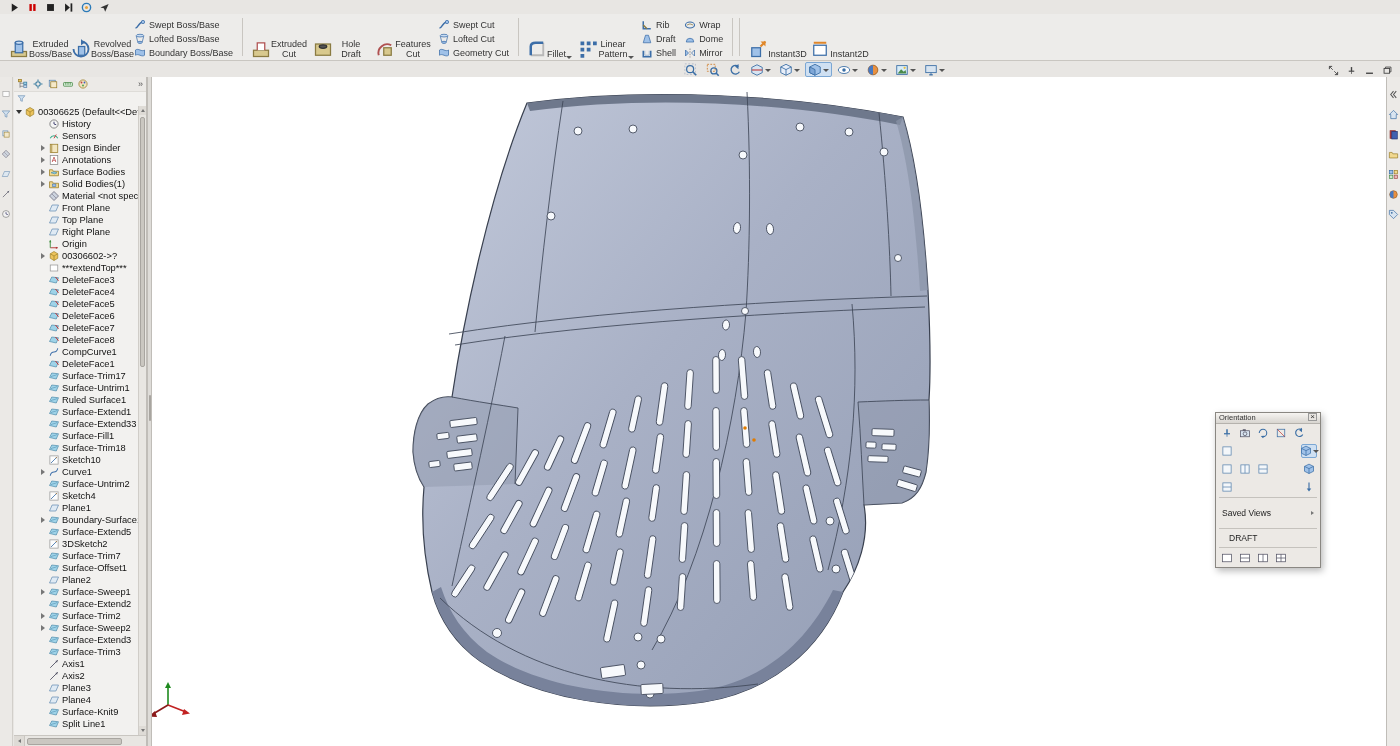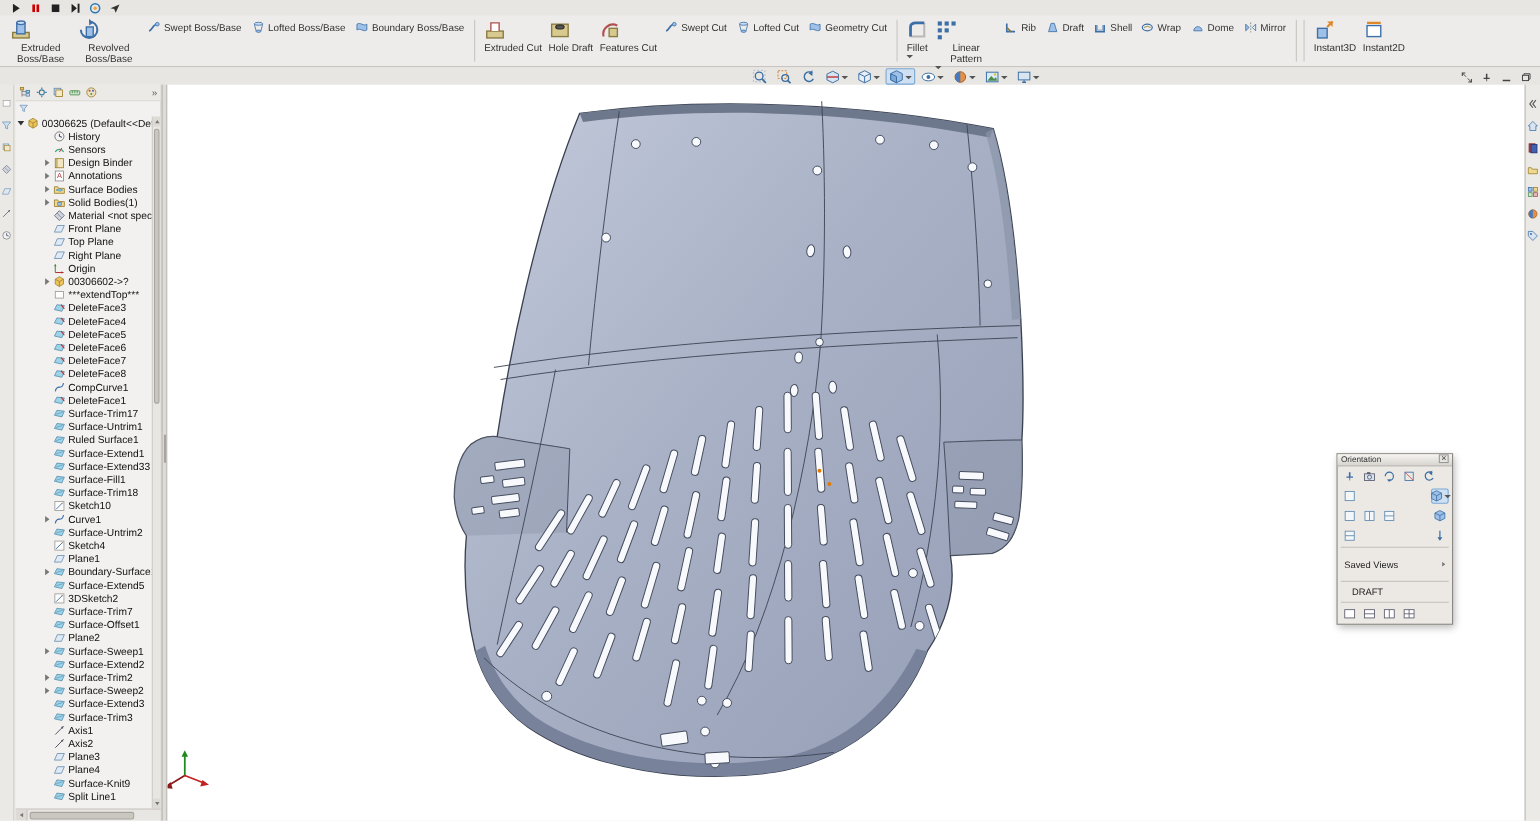--- a/index.html
+++ b/index.html
@@ -6,24 +6,24 @@
   html,body{width:1400px;height:746px;overflow:hidden}
   body{font-family:"Liberation Sans","DejaVu Sans",sans-serif;background:#fff}
   .app{position:absolute;left:0;top:0;width:1400px;height:746px;background:#e8e6e3}
   .icx{display:inline-flex;align-items:center;justify-content:center;line-height:0}
   
   .qbar{position:absolute;top:0;left:0;right:0;height:14px;background:#e8e6e3;display:flex;align-items:center;gap:7px;padding-left:9px}
   
   .ribbon{position:absolute;top:14px;left:0;right:0;height:47px;background:#edecea;border-bottom:1px solid #c9c6c1;display:flex;align-items:stretch;padding:1px 4px}
   .rgroup{display:flex;align-items:stretch;padding:0 2px}
   .rdiv{width:1px;background:#c9c6c1;margin:3px 3px}
-  .rlarge{display:flex;flex-direction:column;align-items:flex-start;justify-content:flex-start;padding:2px 3px 0;max-width:62px;border-radius:2px}
+  .rlarge{display:flex;flex-direction:row;align-items:flex-end;justify-content:flex-start;padding:2px 3px 0;max-width:62px;border-radius:2px}
   .rlab{font-size:9px;line-height:10px;text-align:center;color:#333;margin-top:1px}
   .chev{width:0;height:0;border-left:3px solid transparent;border-right:3px solid transparent;border-top:3.5px solid #555;margin-top:1.5px;display:inline-block}
-  .rcol{display:flex;flex-direction:row;justify-content:flex-start;padding-top:3px;gap:1px}
+  .rcol{display:flex;flex-direction:column;justify-content:flex-start;padding-top:3px;gap:1px}
   .rsmall{display:flex;align-items:center;gap:3px;font-size:9px;color:#333;height:13px;padding:0 4px;white-space:nowrap}
   
   .tabsrow{position:absolute;top:61px;left:0;right:0;height:16px;background:#dddbd7;border-bottom:1px solid #b5b2ad;display:flex;align-items:flex-end;padding-left:2px}
   .rtab{font-size:9.5px;color:#444;padding:2px 9px 2px;border:1px solid transparent;border-bottom:none}
   .rtab.active{background:#f4f3f1;border-color:#a8a5a0;color:#111;border-top-left-radius:2px;border-top-right-radius:2px}
   
   .leftstrip{position:absolute;top:77px;left:0;width:13px;bottom:0;background:#eceae7;border-right:1px solid #d0cdc8;display:flex;flex-direction:column;align-items:center;padding-top:12px;gap:10px;opacity:.9}
   
   .treepanel{position:absolute;top:77px;left:14px;width:133px;bottom:0;background:#f2f1ef;border-right:1px solid #c0bdb8;overflow:hidden}
   .treehdr{height:15px;display:flex;align-items:center;gap:3px;padding:1px 3px;border-bottom:1px solid #dedcd8;background:#eceae7}

